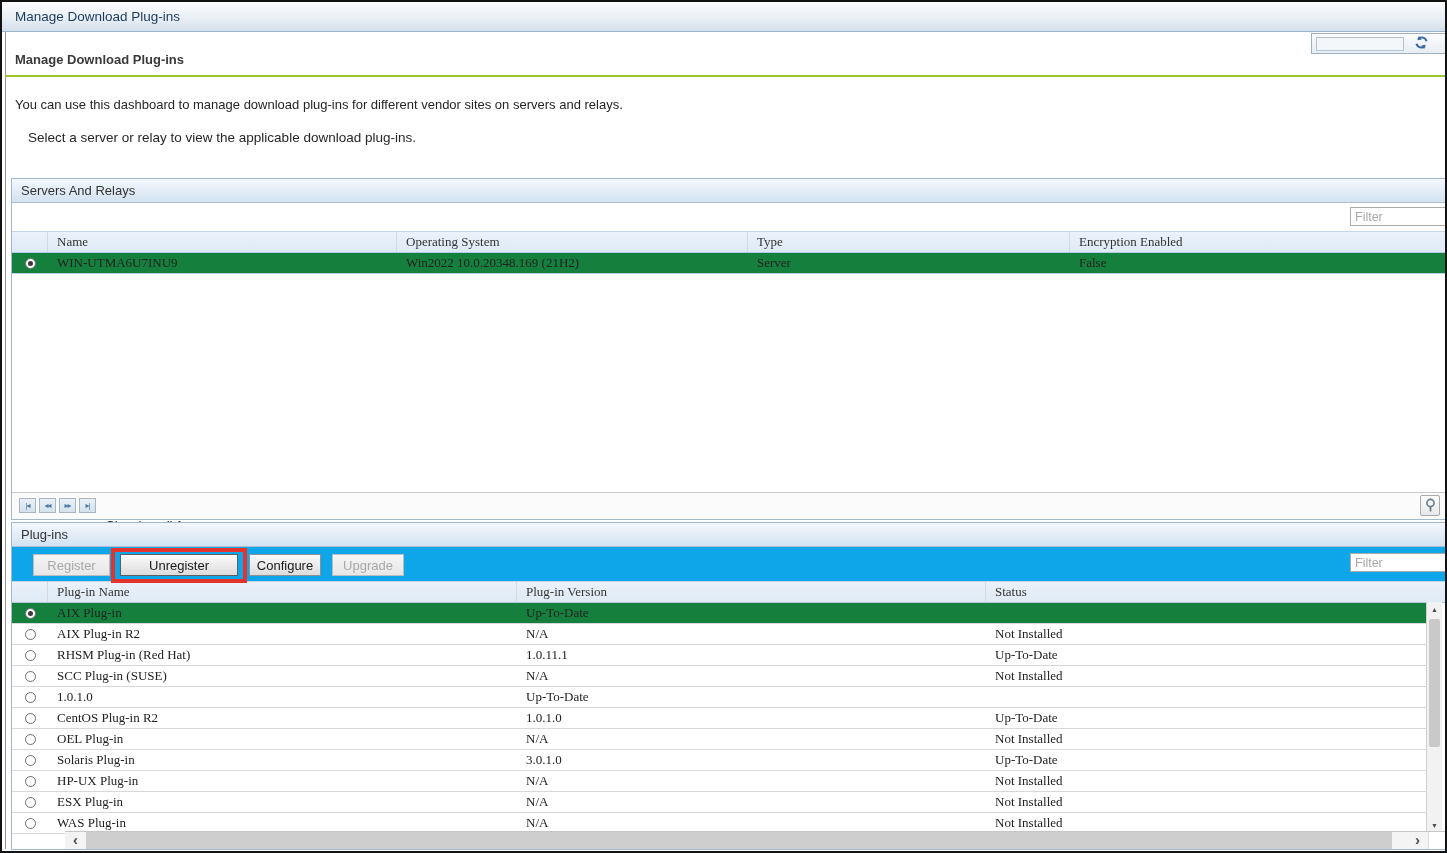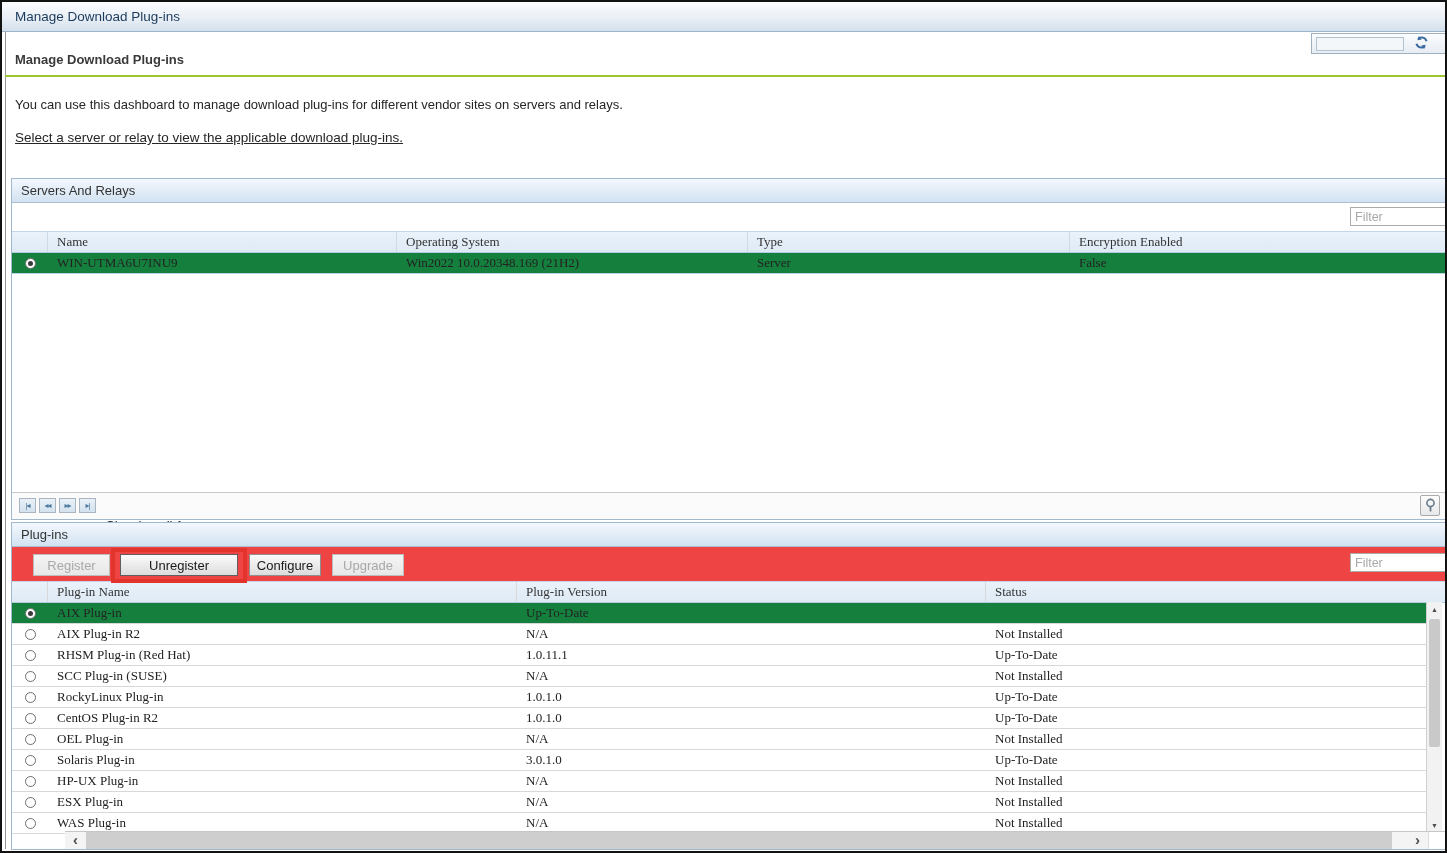--- a/index.html
+++ b/index.html
@@ -13,21 +13,21 @@
   .leftedge{position:absolute;left:3px;top:30px;bottom:2px;width:0;border-left:1px solid #969696;}
   
   .refreshbox{position:absolute;top:31px;right:-2px;width:136px;height:21px;box-sizing:border-box;
     border:1px solid #9fb0c0;background:linear-gradient(#fbfcfd,#e7edf3);}
   .refreshbox .slot{position:absolute;left:4px;top:3px;width:86px;height:12px;border:1px solid #b4c2d0;background:#f3f7fa;}
   .refreshbox .rbtn{position:absolute;left:98px;top:1px;width:22px;height:17px;text-align:center;cursor:pointer;}
   
   .pgheading{position:absolute;left:13px;top:50px;font-size:13px;font-weight:bold;color:#3a3a3a;}
   .greenrule{position:absolute;left:3px;right:0;top:73px;height:2px;}
   .intro1{position:absolute;left:13px;top:95px;font-size:13px;color:#262626;}
-  .intro2{position:absolute;left:13px;top:128px;font-size:13.5px;color:#262626;text-decoration:underline;}
+  .intro2{position:absolute;left:26px;top:128px;font-size:13.5px;color:#262626;}
   
   .panel{position:absolute;left:9px;right:-2px;box-sizing:border-box;border:1px solid #a2b8cc;background:#fff;}
   .panel-h{height:23px;background:linear-gradient(#f3f8fd,#d2e2f2);border-bottom:1px solid #aabfd3;
     line-height:23px;padding-left:9px;font-size:13px;color:#333;}
   .filter{position:absolute;right:-6px;box-sizing:border-box;width:102px;height:19px;border:1px solid #ababab;
     font-size:12.5px;padding:0 4px;color:#333;font-family:inherit;background:#fff;}
   .filter::placeholder{color:#a9a9a9;}
   
   .theader{display:flex;height:22px;box-sizing:border-box;background:linear-gradient(#eaf2fa,#deeaf5);
     border-top:1px solid #c3d5e7;border-bottom:1px solid #b2c9de;font-size:13px;color:#333;line-height:20px;}
@@ -47,21 +47,21 @@
   .pc1{width:469px;} .pc2{width:469px;} .pc3{flex:1;}
   
   .pagebar{position:absolute;left:0;right:0;bottom:0;height:26px;background:#fbfbfb;border-top:1px solid #c9c9c9;}
   .pgbtn{position:absolute;top:5px;width:17px;height:15px;box-sizing:border-box;border:1px solid #a9b6c2;
     background:linear-gradient(#eaf1f7,#d3e2ee);color:#49759e;font-size:8px;line-height:13px;text-align:center;
     letter-spacing:-1px;cursor:pointer;}
   .pgstatus{position:absolute;left:94px;top:0;line-height:25px;font-size:13px;color:#222;margin-top:20px;}
   .colbtn{position:absolute;right:6px;top:2px;width:20px;height:21px;box-sizing:border-box;border:1px solid #aaa;
     background:linear-gradient(#fdfdfd,#e8e8e8);border-radius:2px;text-align:center;cursor:pointer;}
   
-  .ptoolbar{position:absolute;left:0;right:0;top:24px;height:46px;background:#ef4444;}
+  .ptoolbar{position:absolute;left:0;right:0;top:24px;height:46px;background:#0ea5e9;}
   .tbtn{position:absolute;top:7px;height:22px;box-sizing:border-box;border:1px solid #8f8f8f;
     background:linear-gradient(#fbfbfb,#dcdcdc);font-size:13px;font-family:inherit;color:#1a1a1a;cursor:pointer;}
   .tbtn:disabled{color:#a9a9a9;border-color:#bcbcbc;background:linear-gradient(#f5f5f5,#e7e7e7);cursor:default;}
   .tbtn.focus{border-color:#5f5f5f;}
   .annot{position:absolute;left:99px;top:1px;width:136px;height:35px;box-sizing:border-box;
     border:4px solid #e2342c;z-index:6;pointer-events:none;}
   
   .vscroll{position:absolute;right:4px;top:79px;width:15px;height:232px;background:#f2f2f2;border-left:1px solid #d0d0d0;}
   .vs-up{position:absolute;top:0;left:0;right:0;height:16px;text-align:center;font-size:7px;line-height:16px;color:#4d4d4d;cursor:pointer;}
   .vs-thumb{position:absolute;top:17px;left:2px;width:11px;height:128px;background:#c9c9c9;border-radius:2px;cursor:pointer;}
@@ -190,21 +190,20 @@
             <span class="radio"></span>
           </div>
         <div class="c pc1">SCC Plug-in (SUSE)</div>
         <div class="c pc2">N/A</div>
         <div class="c pc3">Not Installed</div>
       </div>
       <div class="trow">
         <div class="c radioc">
             <span class="radio"></span>
           </div>
-        <div class="c pc1">RockyLinux Plug-in</div>
         <div class="c pc2">1.0.1.0</div>
         <div class="c pc3">Up-To-Date</div>
       </div>
       <div class="trow">
         <div class="c radioc">
             <span class="radio"></span>
           </div>
         <div class="c pc1">CentOS Plug-in R2</div>
         <div class="c pc2">1.0.1.0</div>
         <div class="c pc3">Up-To-Date</div>

